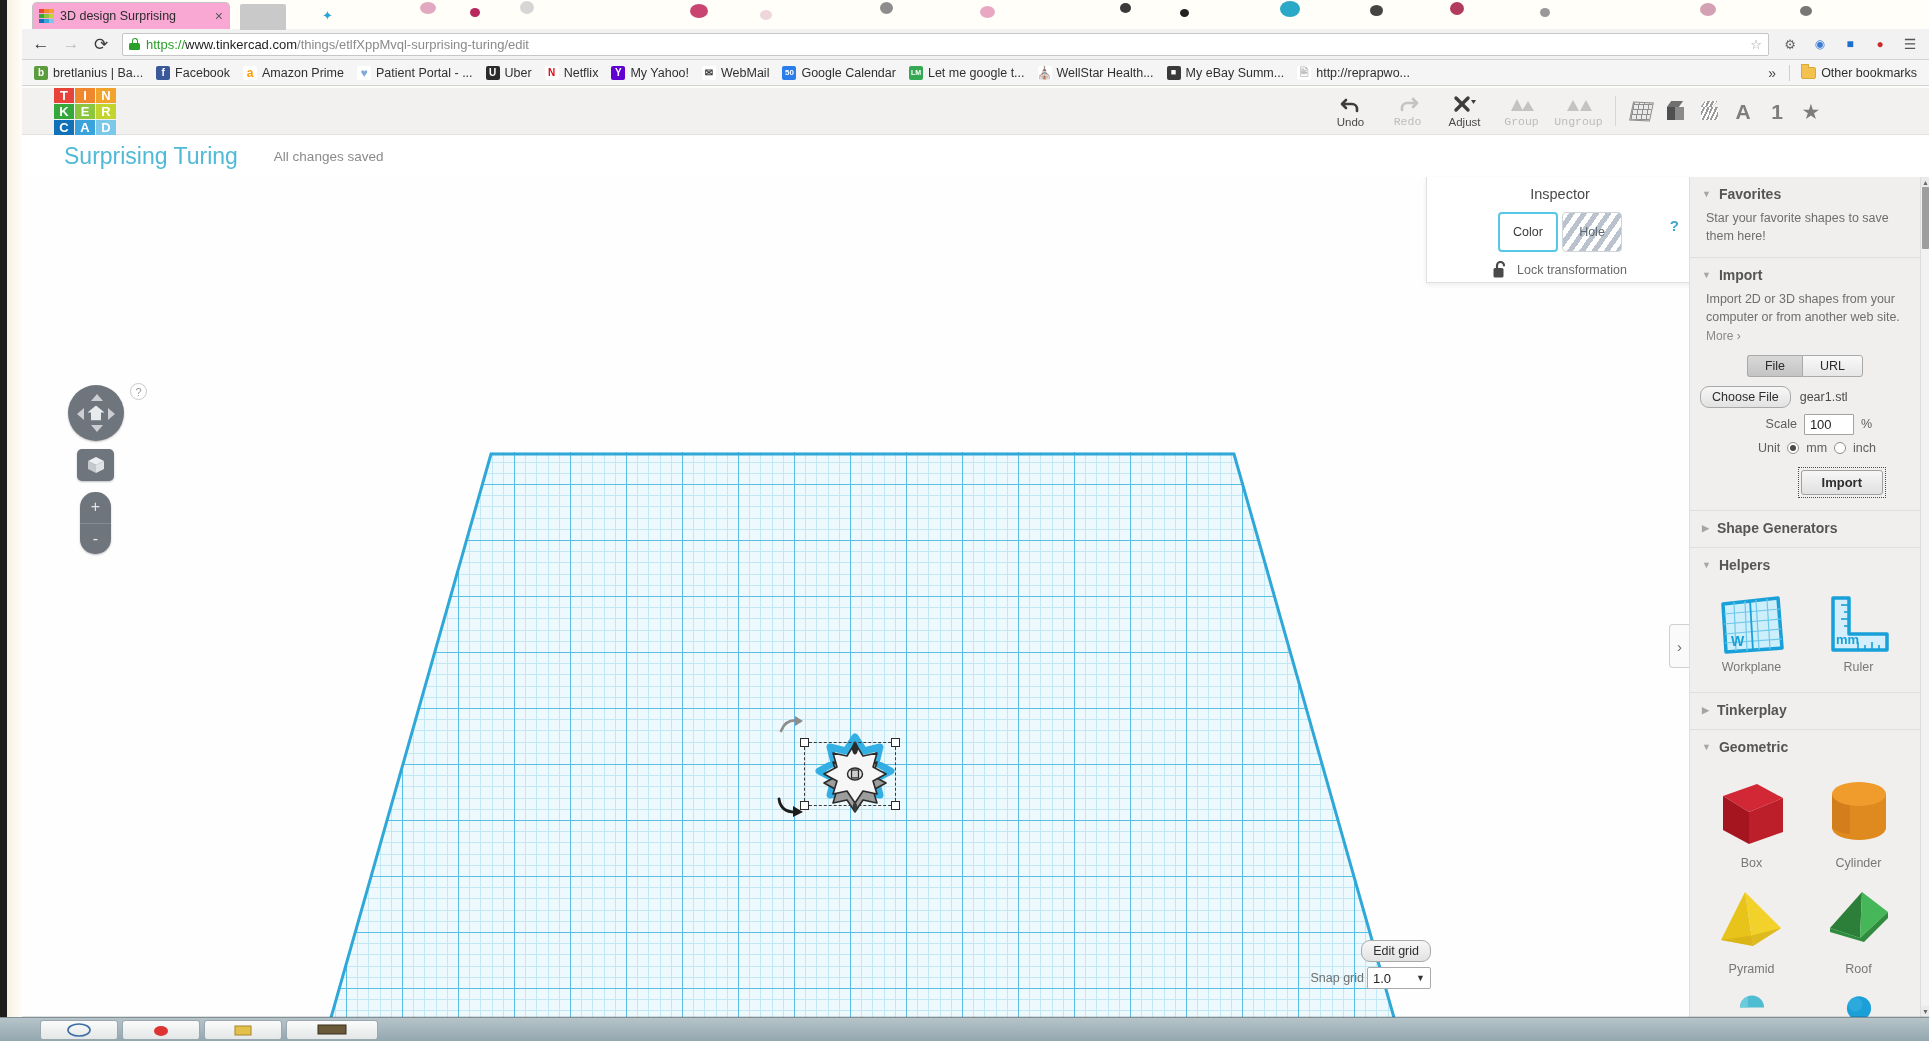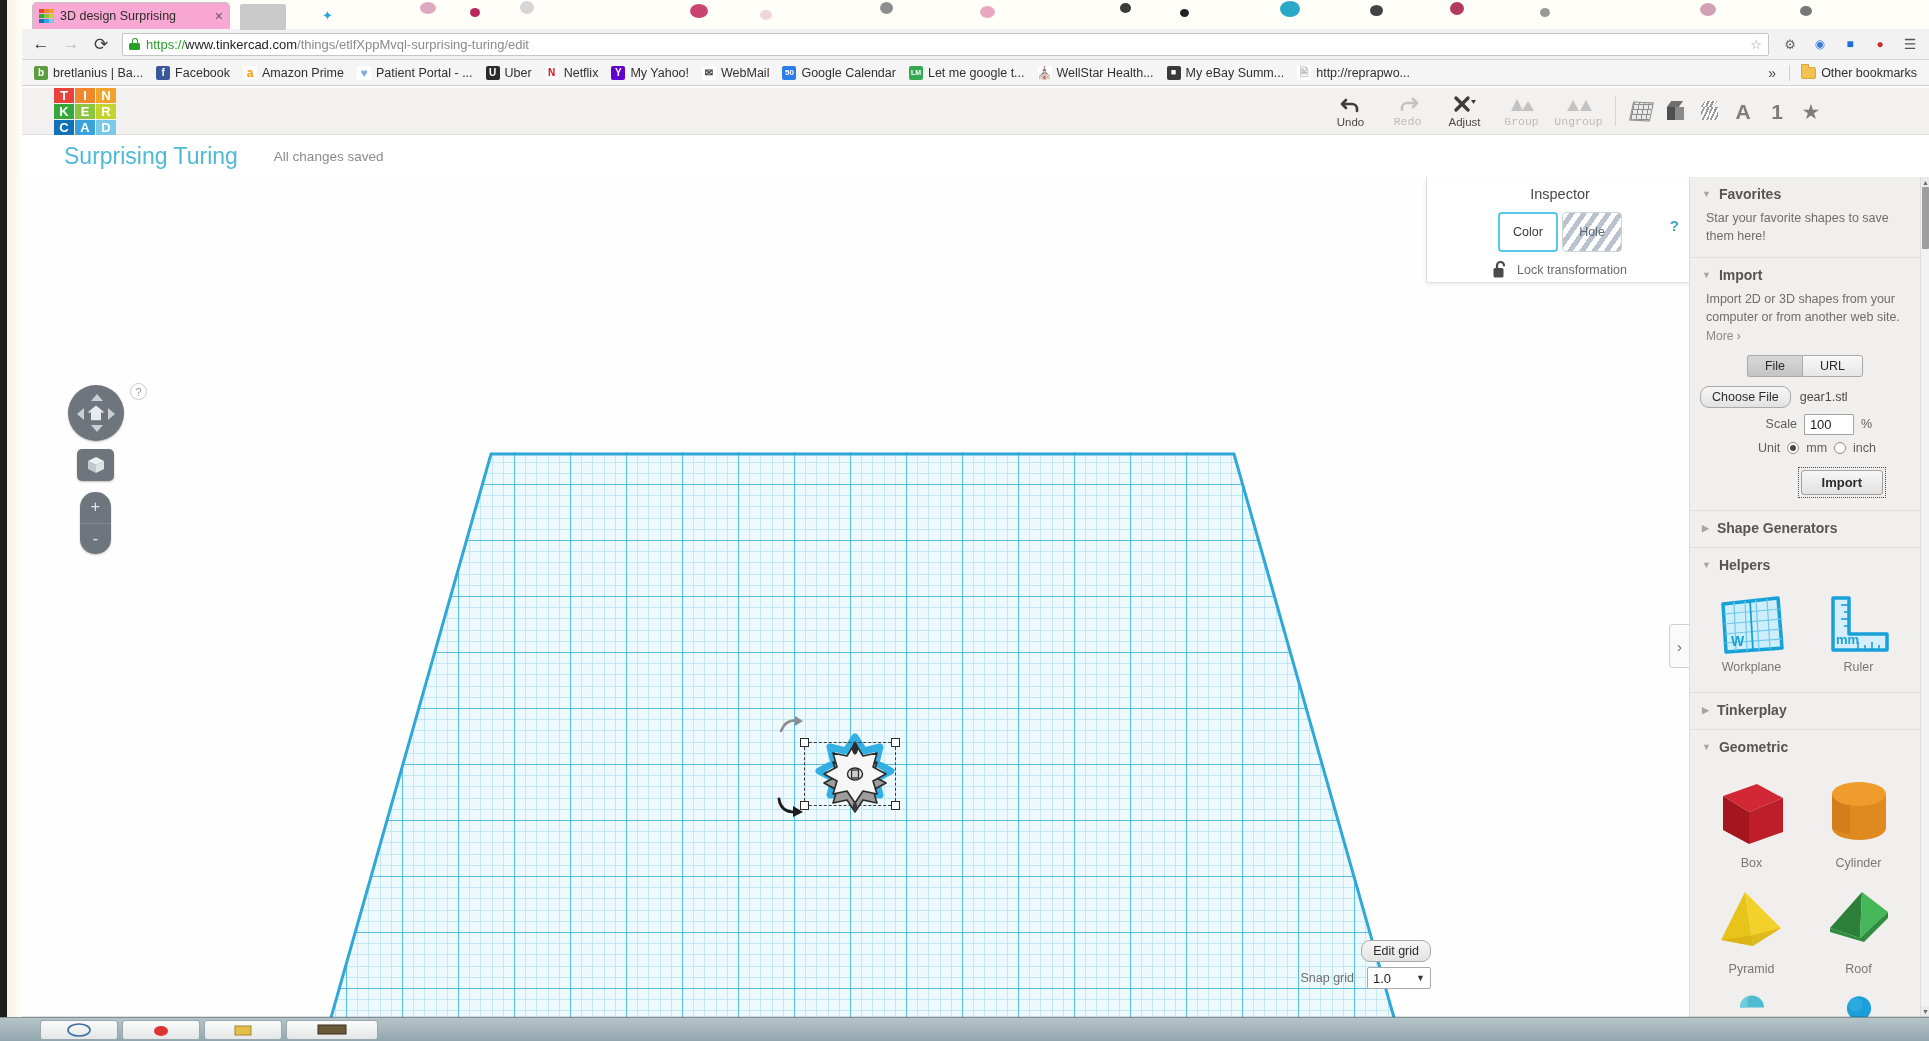--- a/index.html
+++ b/index.html
@@ -290,21 +290,21 @@
   #grid-controls {
     position: absolute; right: 258px; bottom: 28px;
     display: flex; flex-direction: column; align-items: flex-end; gap: 5px;
   }
   .btn-grey {
     background: linear-gradient(180deg,#f7f7f7,#e2e2e2);
     border: 1px solid #a9a9a9; border-radius: 9px;
     font-size: 12.5px; color: #2d2d2d;
     padding: 3px 11px; cursor: pointer;
   }
-  #snap-row { display: flex; align-items: center; gap: 13px; }
+  #snap-row { display: flex; align-items: center; gap: 3px; }
   #snap-label { font-size: 12.5px; color: #6f6f6f; }
   #snap-select {
     width: 64px; height: 22px; background: #fff;
     border: 1px solid #a9a9a9; border-radius: 2px;
     font-size: 13px; color: #222;
     display: flex; align-items: center; justify-content: space-between;
     padding: 0 5px; cursor: pointer;
   }
   #snap-select .caret { font-size: 9px; color: #333; }
 

